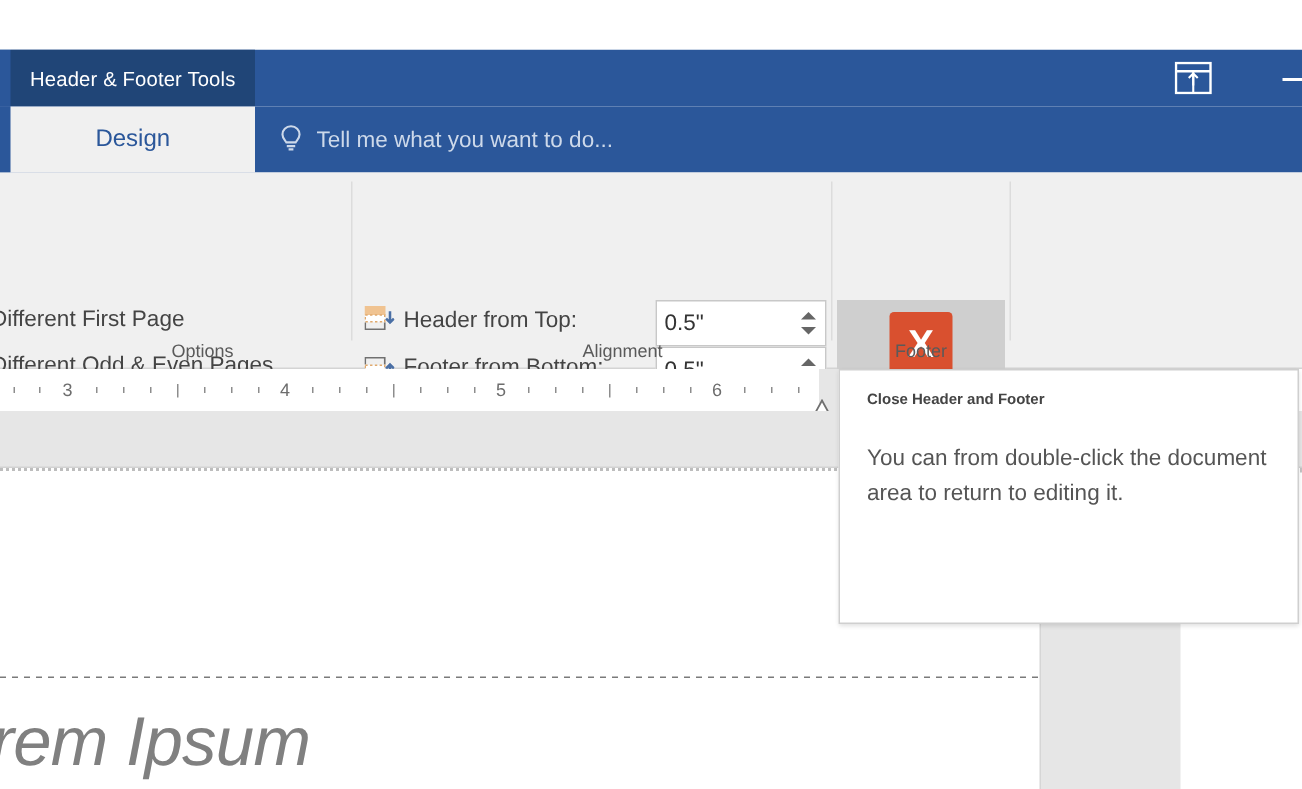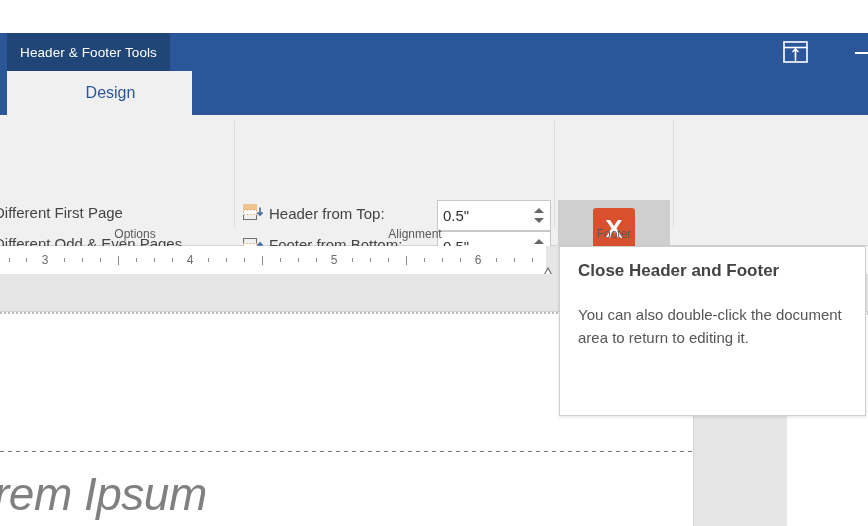--- a/index.html
+++ b/index.html
@@ -37,21 +37,21 @@
   
   .tabrow{
     position:absolute;left:0;top:38px;width:868px;height:44px;
     background:#2b579a;
   }
   .tabrow .leftstrip{position:absolute;left:0;top:0;width:7px;height:44px;background:#2b579a;}
   .tab-design{
     position:absolute;left:7px;top:0;width:163px;height:44px;
     background:#f0f0f0;
     display:flex;align-items:center;justify-content:center;
-    color:#2b579a;font-size:16px;padding-left:22px;
+    color:#2b579a;font-size:16px;
   }
   .tellme{
     position:absolute;left:185px;top:0;height:44px;
     display:flex;align-items:center;gap:8px;
     color:#cdd9ea;font-size:15px;
   }
   .bulb-icon{width:18px;height:22px;display:block;}
 
   
   .ribbon{
@@ -158,21 +158,21 @@
 
   
   .tooltip{
     position:absolute;left:559px;top:213px;width:307px;height:170px;
     background:#ffffff;
     border:1px solid #cfcfcf;
     box-sizing:border-box;
     padding:14px 16px 0 18px;
     box-shadow:0 1px 3px rgba(0,0,0,0.12);
   }
-  .tt-title{font-size:17px;font-weight:bold;color:#444444;margin:0 0 10px 0;}
+  .tt-title{font-size:10px;font-weight:bold;color:#444444;margin:0 0 10px 0;}
   .tt-body{font-size:15px;color:#555555;line-height:21px;margin:0;}
   .tt-body2{font-size:15px;color:#555555;line-height:23px;margin:22px 0 0 0;}
 </style>
 </head>
 <body>
 
 <div id="app">
 
   <div class="titlebar">
     <div class="leftstrip"></div>
@@ -186,20 +186,30 @@
         <path d="M12.5 16 L12.5 8 M9.5 11 L12.5 8 L15.5 11" stroke="#ffffff" stroke-width="1.4" fill="none"></path>
       </svg>
     </div>
     <div class="minimize-dash"></div>
   </div>
 
   <div class="tabrow">
     <div class="leftstrip"></div>
     <div class="tab-design">
       <span>Design</span>
+    </div>
+    <div class="tellme">
+      <span class="bulb-icon">
+        <svg width="18" height="22" viewBox="0 0 18 22">
+          <path d="M9 2.2 C5.6 2.2 3.3 4.6 3.3 7.6 C3.3 10 5 11.5 5.9 12.9 L12.1 12.9 C13 11.5 14.7 10 14.7 7.6 C14.7 4.6 12.4 2.2 9 2.2 Z" fill="none" stroke="#cdd9ea" stroke-width="1.4"></path>
+          <line x1="6.2" y1="15.4" x2="11.8" y2="15.4" stroke="#cdd9ea" stroke-width="1.4"></line>
+          <line x1="7.4" y1="17.6" x2="10.6" y2="17.6" stroke="#cdd9ea" stroke-width="1.4"></line>
+        </svg>
+      </span>
+      <span>Tell me what you want to do...</span>
     </div>
   </div>
 
   <div class="ribbon">
 
     <div class="opt-item" style="left:-6px;top:89px;">
       <span>Different First Page</span>
     </div>
     <div class="opt-item" style="left:-6px;top:120px;">
       <span>Different Odd &amp; Even Pages</span>
@@ -327,16 +337,16 @@
     <div class="canvas-top-dots"></div>
     <div class="page">
       <div class="page-top-dots"></div>
       <div class="header-sep"></div>
       <div class="doc-heading">rem Ipsum</div>
     </div>
   </div>
 
   <div class="tooltip">
     <p class="tt-title">Close Header and Footer</p>
-    <p class="tt-body2">You can also double-click the document area to return to editing it.</p>
+    <p class="tt-body2">You can from double-click the document area to return to editing it.</p>
   </div>
 
 </div>
 
 </body></html>

